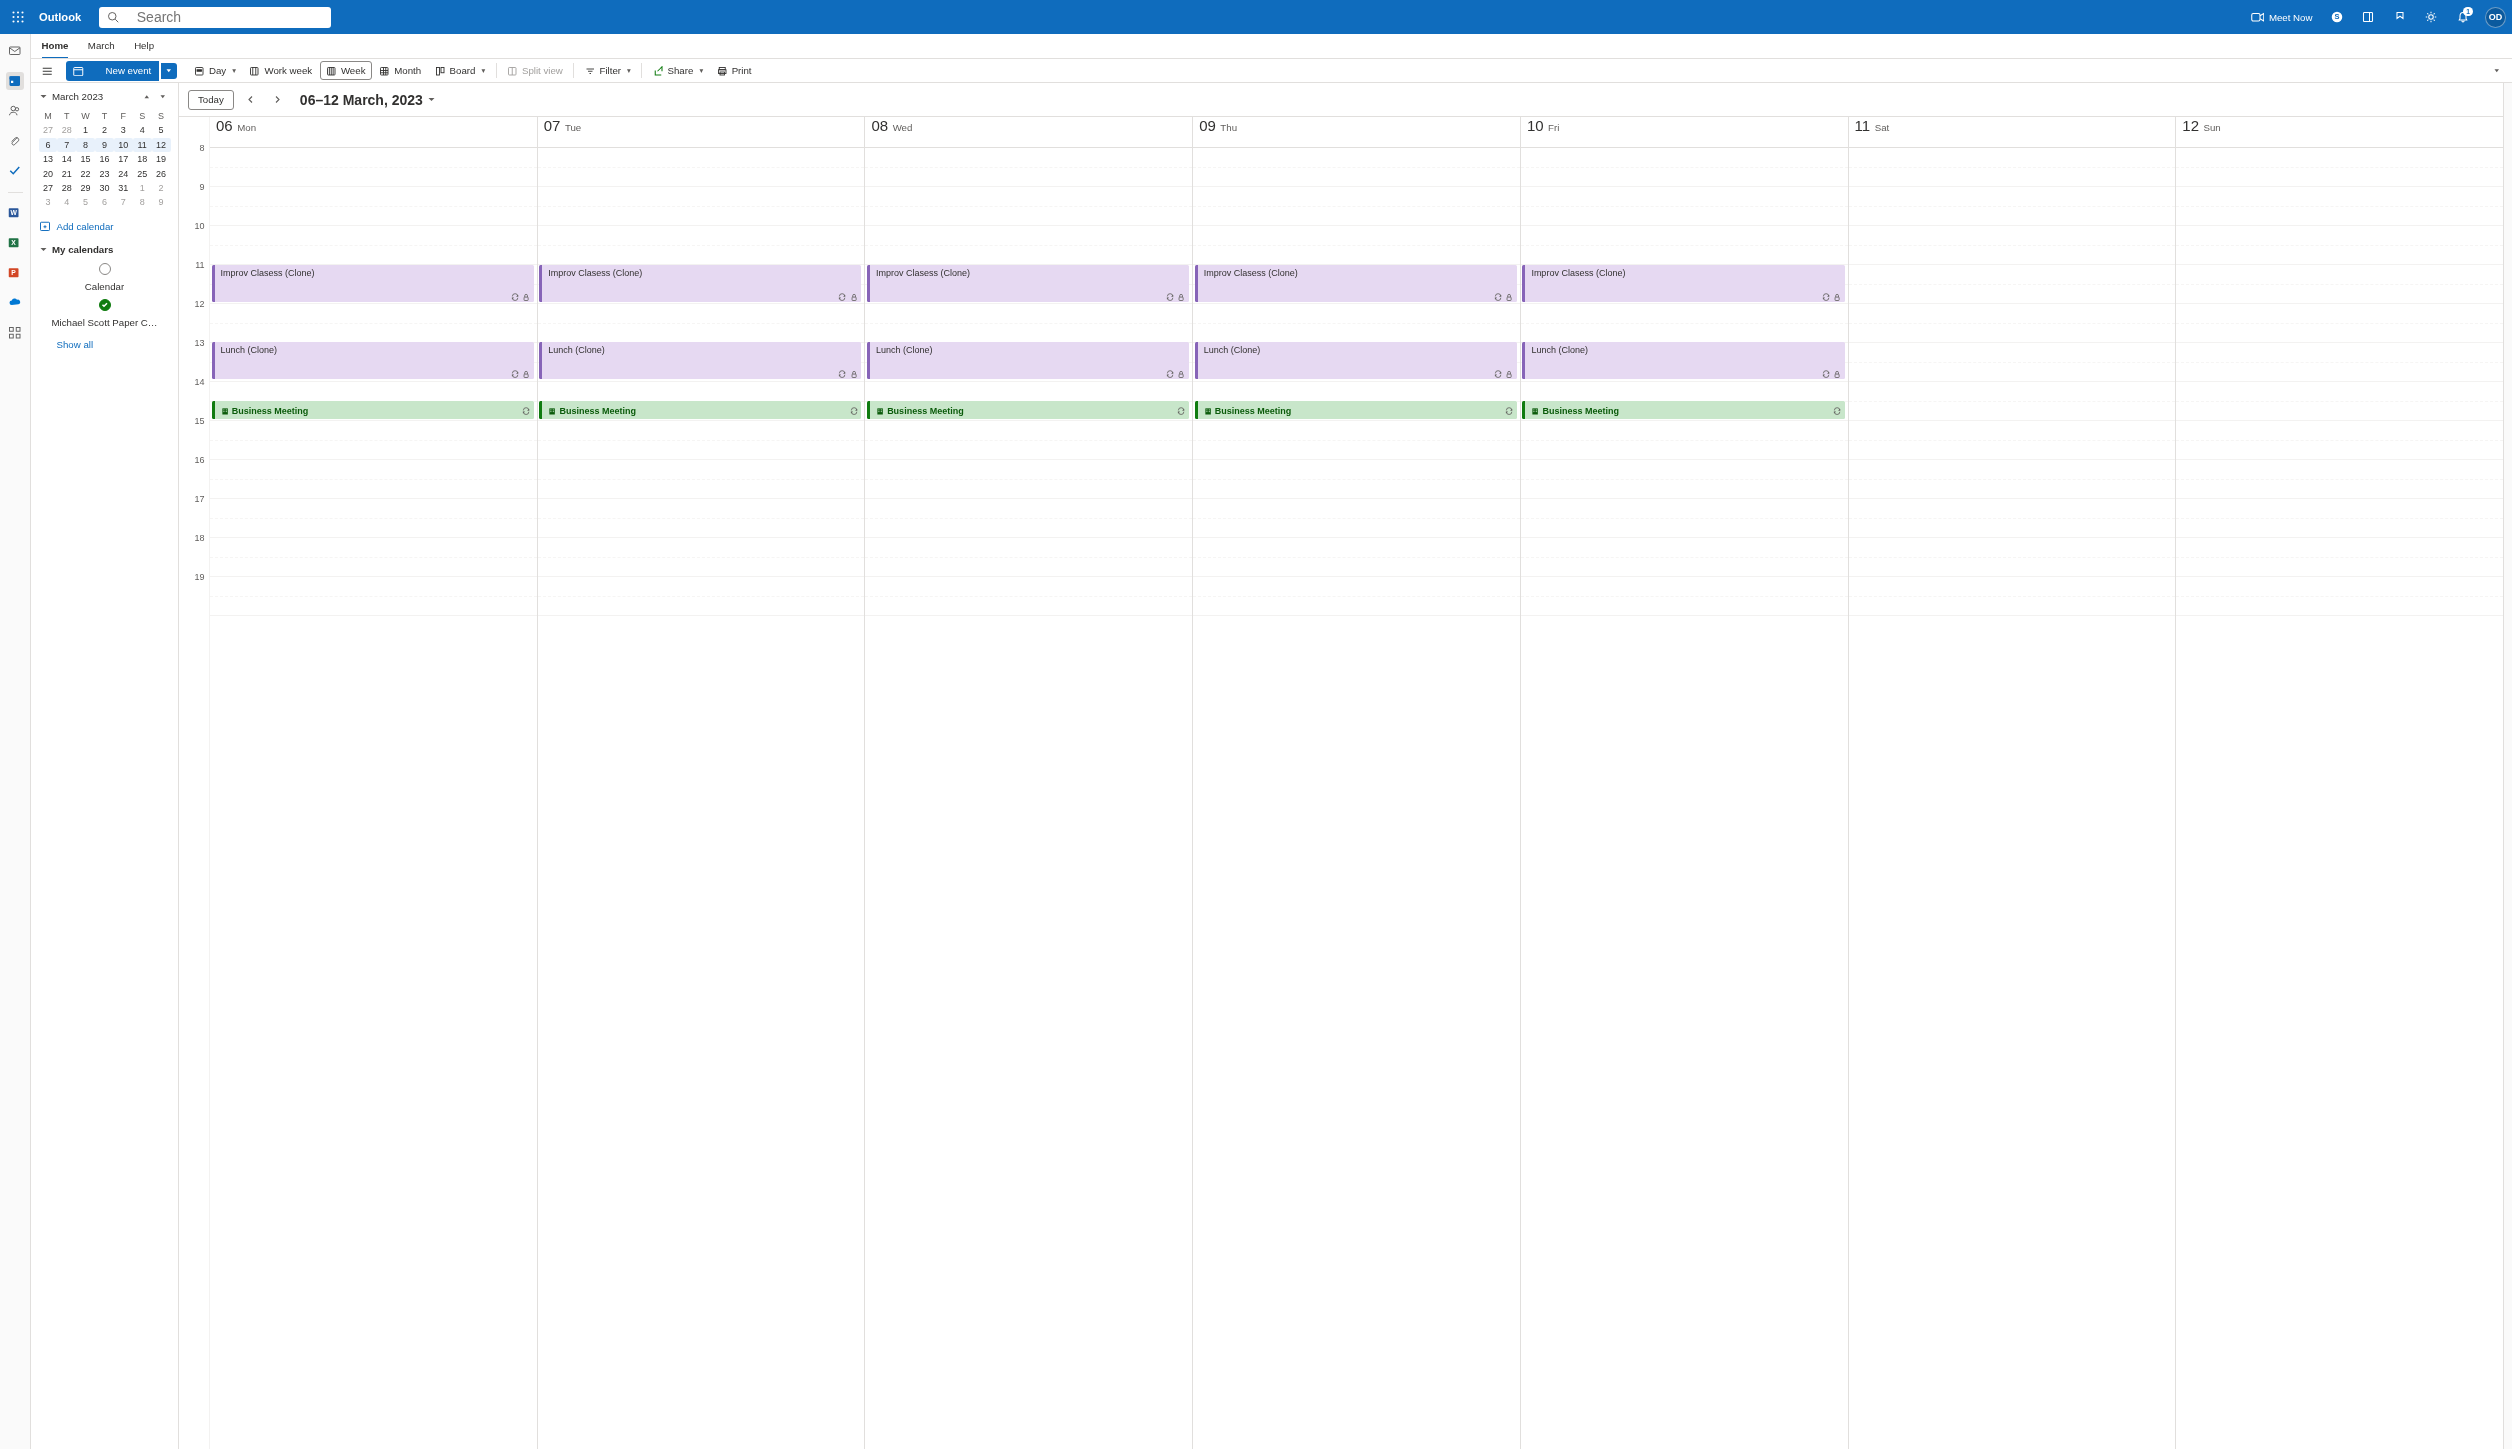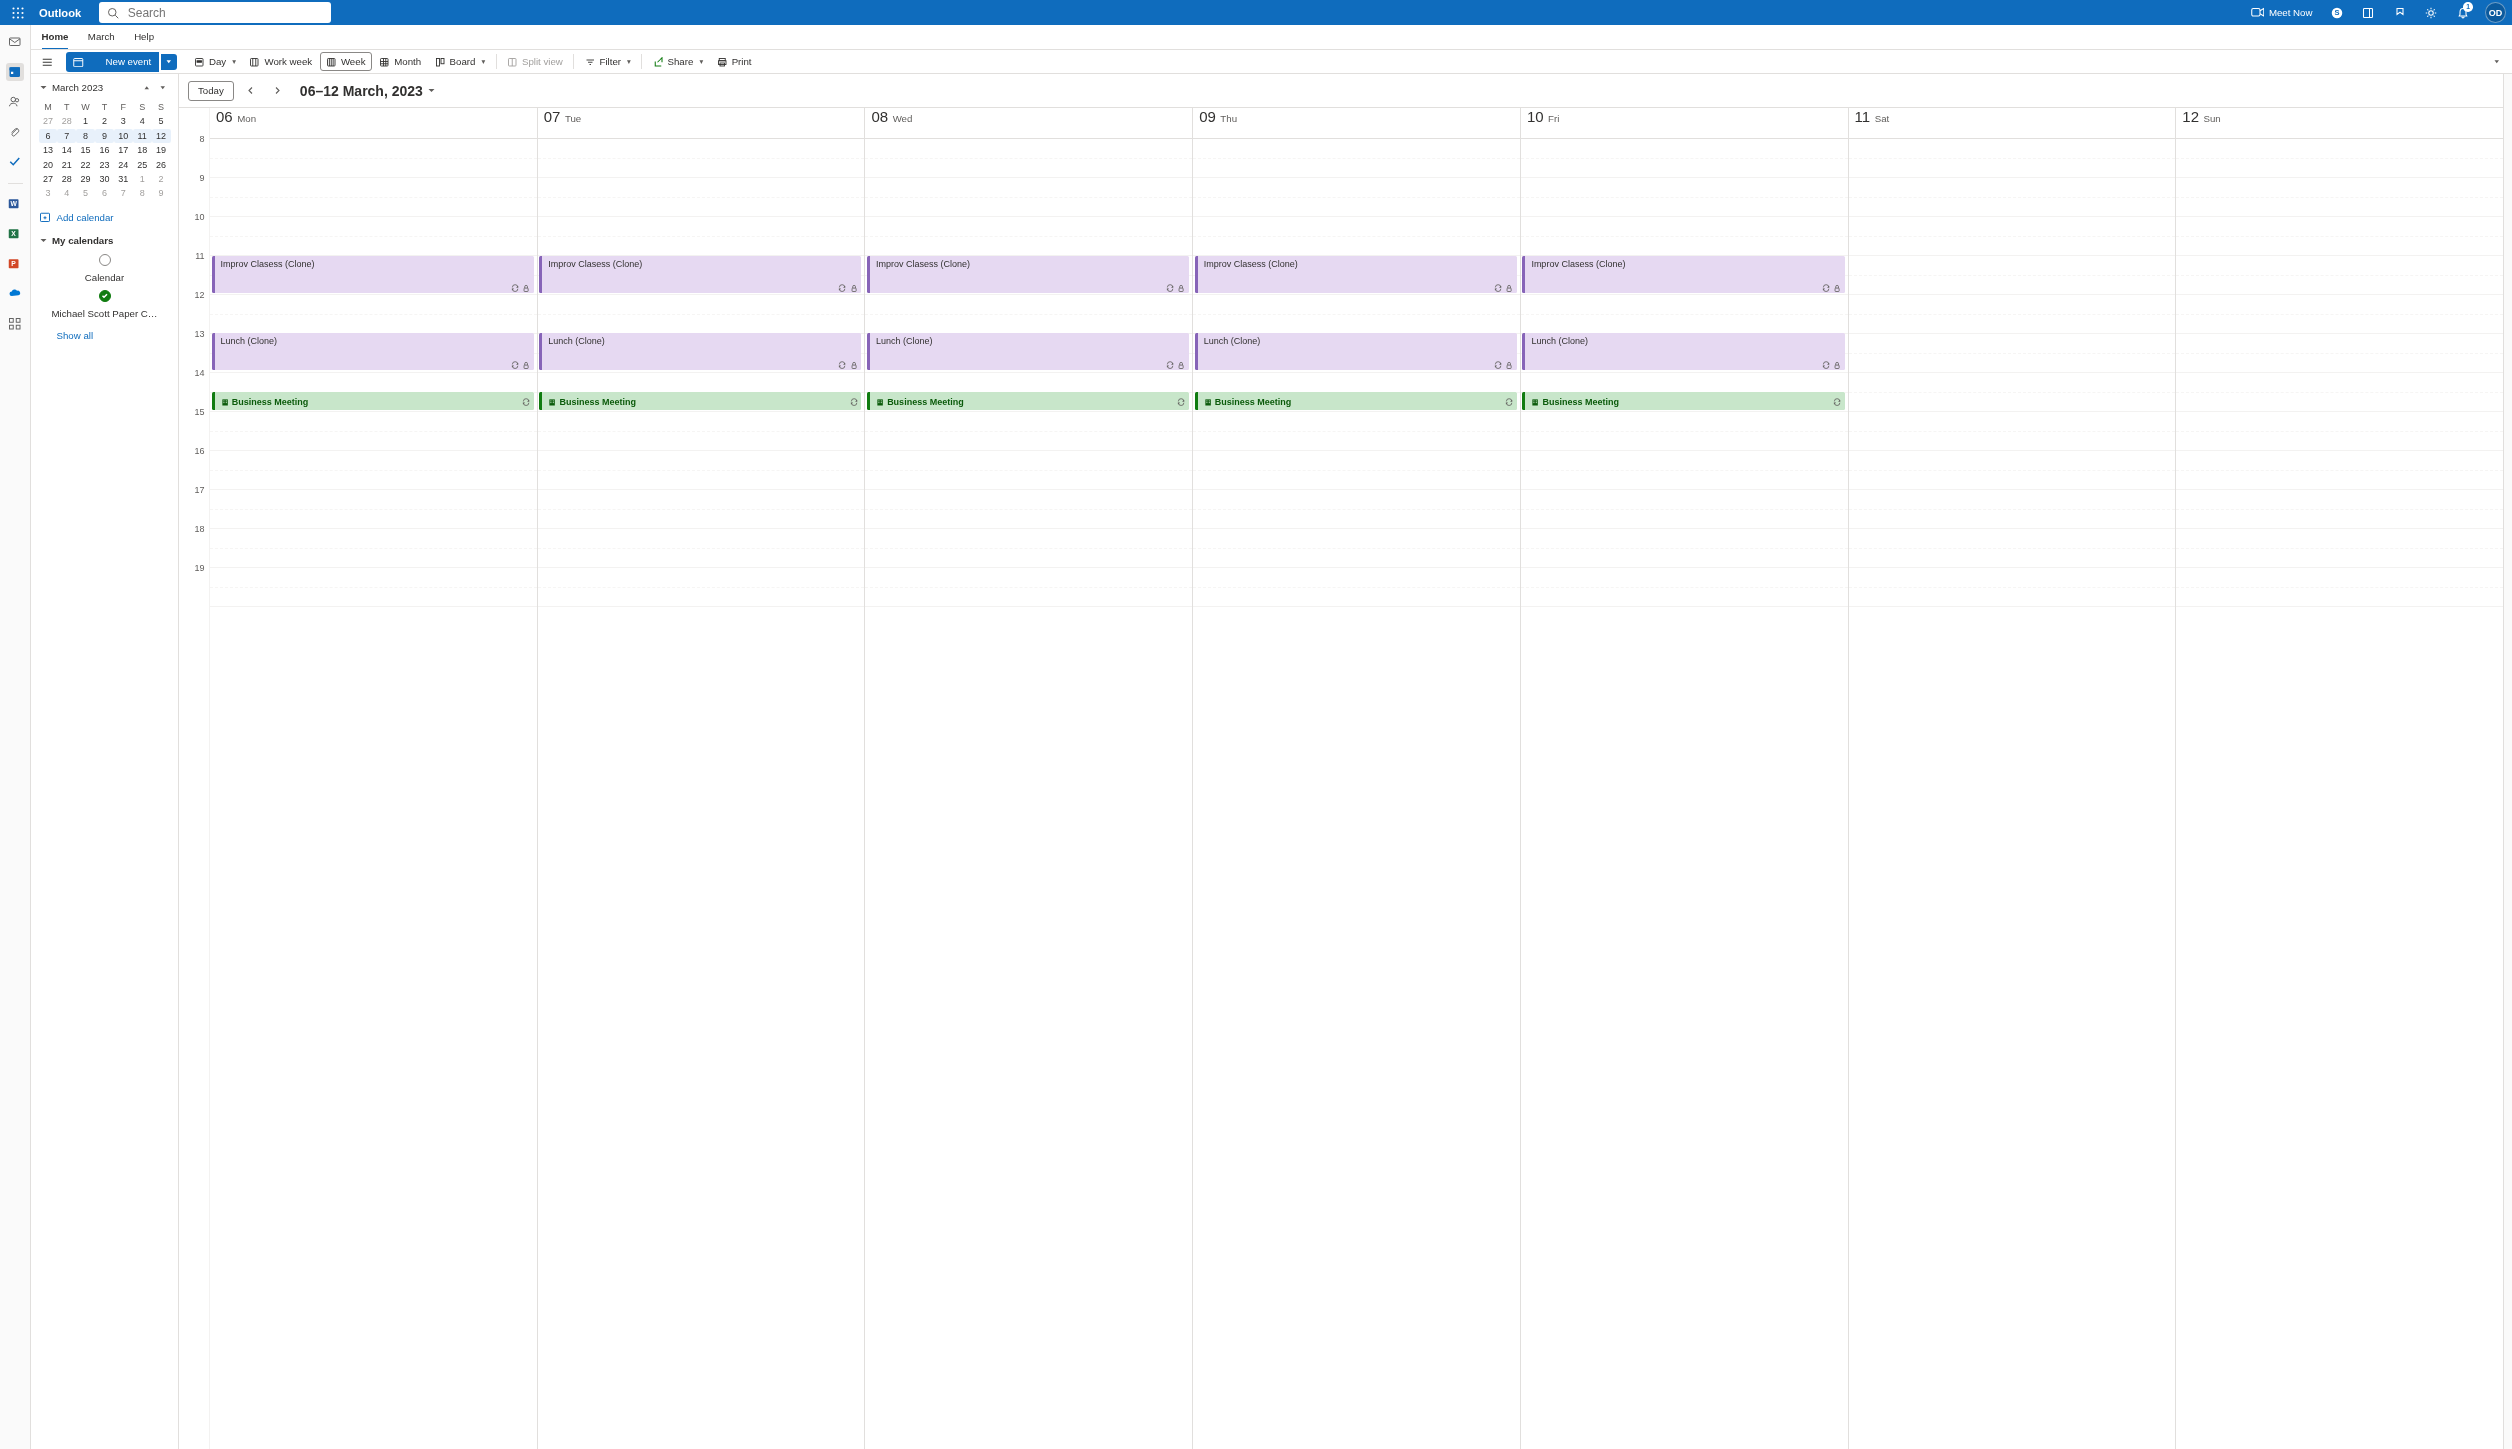--- a/index.html
+++ b/index.html
@@ -1,25 +1,25 @@
 <!DOCTYPE html>
 <html><head>
 <meta charset="utf-8">
 <style>
 * { box-sizing: border-box; margin: 0; padding: 0; }
 html, body { width: 100%; height: 100%; font-family: "Segoe UI", -apple-system, sans-serif; font-size: 10.5px; color: #323130; overflow: hidden; }
 
 .app { display: flex; height: 100%; flex-direction: column; }
 
 
-.header { background: #0F6CBD; height: 25px; display: flex; align-items: center; color: #fff; padding: 0 6px; }
+.header { background: #0F6CBD; height: 34px; display: flex; align-items: center; color: #fff; padding: 0 6px; }
 .header .waffle { width: 24px; height: 24px; display: flex; align-items: center; justify-content: center; cursor: pointer; border-radius: 3px; }
 .header .brand { font-size: 11.2px; font-weight: 600; margin-left: 9px; margin-right: 18px; }
 .header .search { display: flex; align-items: center; background: #fff; border-radius: 3px; width: 232px; height: 21px; padding: 0 7.5px; }
-.header .search input { border: none; background: transparent; flex: 1; outline: none; font-size: 12px; margin-left: 9px; }
+.header .search input { border: none; background: transparent; flex: 1; outline: none; font-size: 14px; margin-left: 18px; }
 .header .spacer { flex: 1; }
 .header .hicons { display: flex; align-items: center; gap: 4.5px; }
 .header .hbtn { width: 27px; height: 27px; display: flex; align-items: center; justify-content: center; cursor: pointer; position: relative; }
 .header .avatar { width: 21px; height: 21px; background: #0b5a9e; border-radius: 50%; display: flex; align-items: center; justify-content: center; font-size: 9px; font-weight: 600; margin-left: 4.5px; cursor: pointer; border: 0.7px solid rgba(255,255,255,.4); }
 .header .meetnow { display: flex; align-items: center; gap: 4.5px; font-size: 9.7px; cursor: pointer; padding: 0 6px; }
 .header .badge { position: absolute; top: 3px; right: 3px; background: #fff; color: #0F6CBD; width: 9.7px; height: 9.7px; border-radius: 50%; font-size: 6.7px; display: flex; align-items: center; justify-content: center; font-weight: 700; }
 
 
 .body { flex: 1; display: flex; overflow: hidden; }
 .rail { width: 31px; background: #fafafa; border-right: 0.7px solid #e1dfdd; display: flex; flex-direction: column; align-items: center; padding-top: 7.5px; gap: 12px; }

